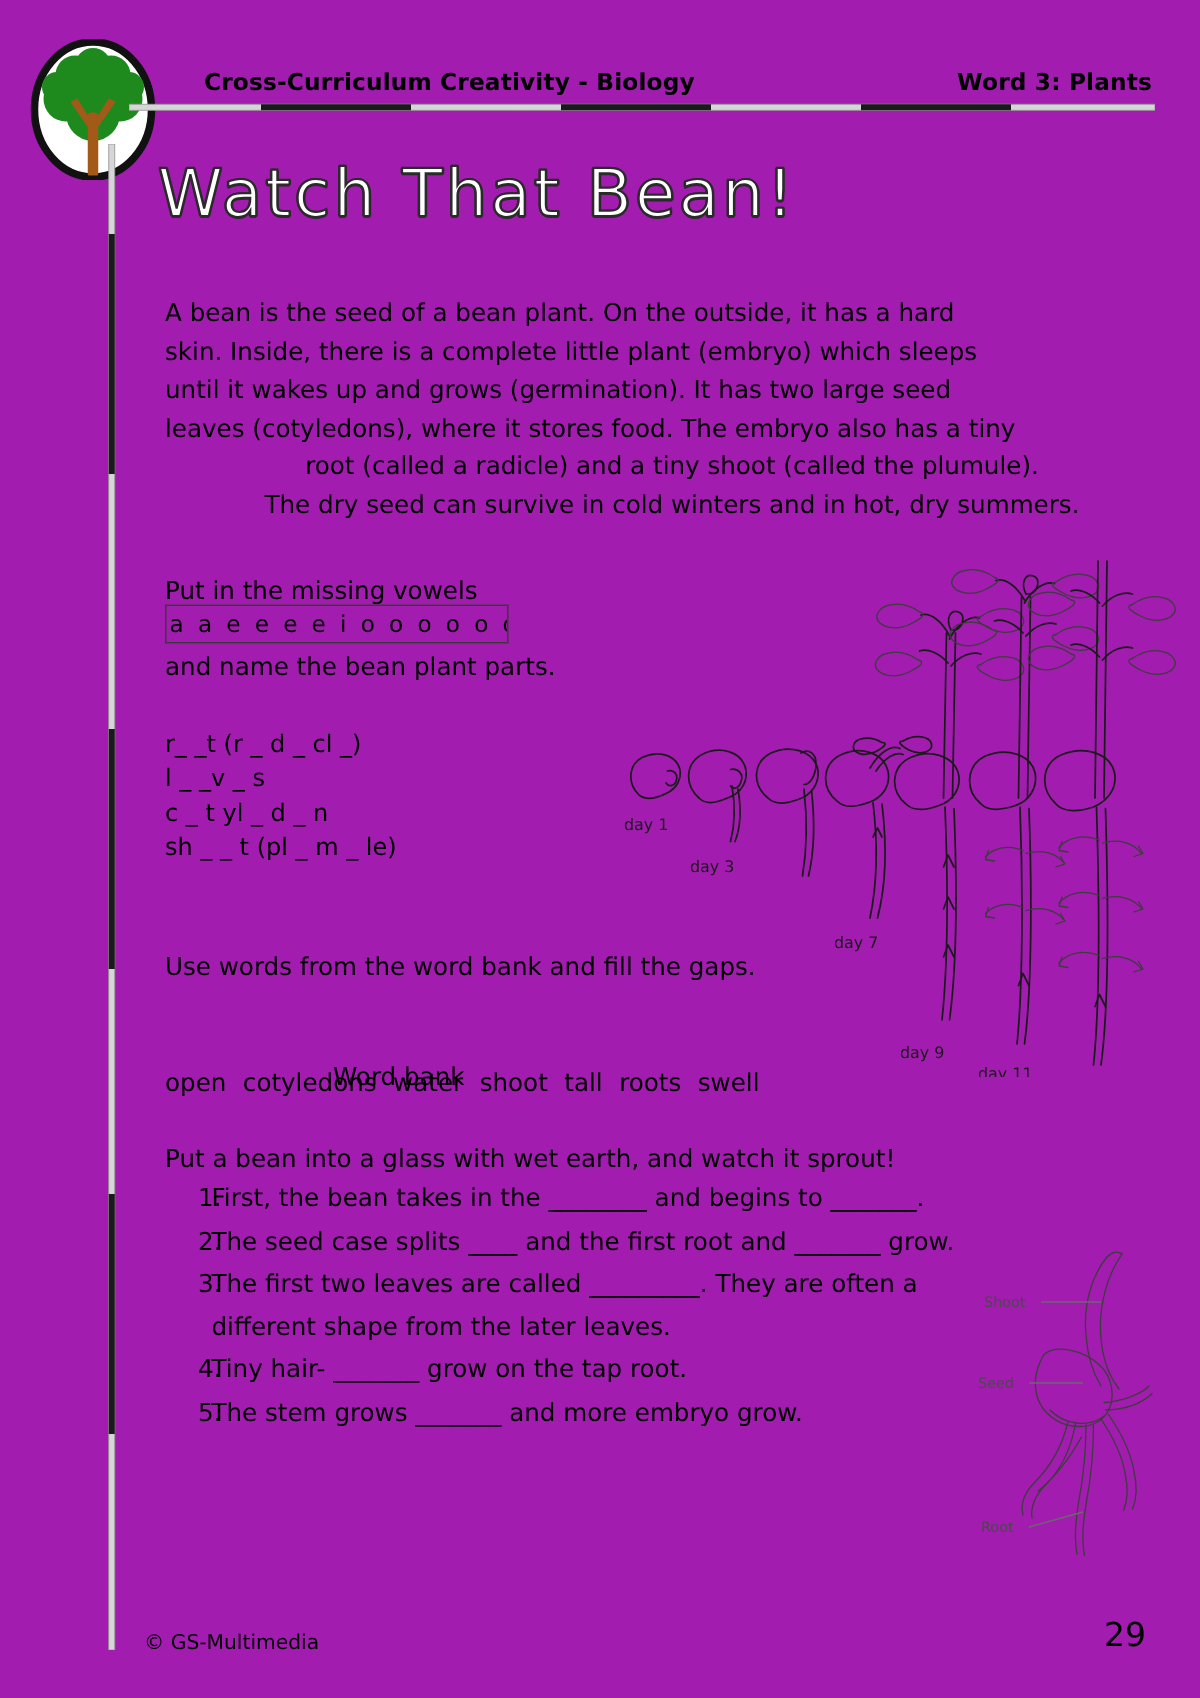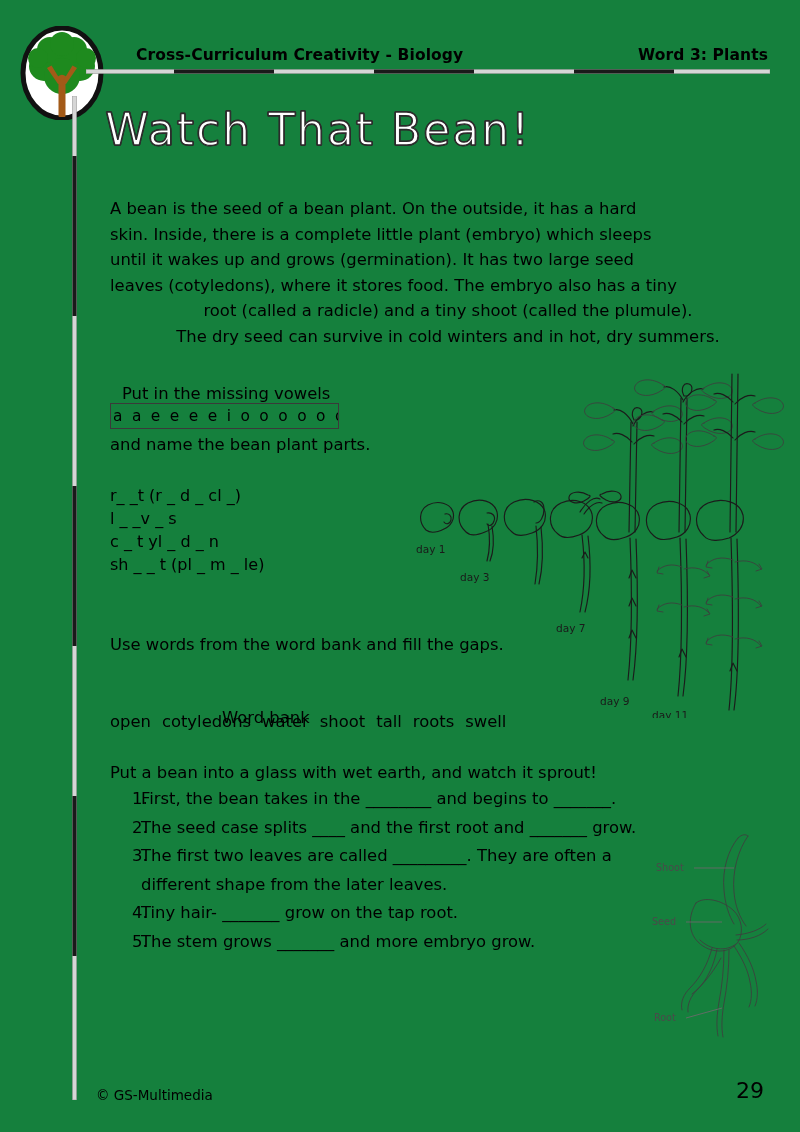--- a/index.html
+++ b/index.html
@@ -8,21 +8,21 @@
     background: #ffffff;
   }
   body {
     font-family: "DejaVu Sans", sans-serif;
     color: #000000;
   }
   #page {
     position: relative;
     width: 800px;
     height: 1132px;
-    background: #15803d;
+    background: #a21caf;
     overflow: hidden;
   }
 
   
   #logo {
     position: absolute;
     left: 20px;
     top: 26px;
     width: 84px;
     height: 94px;
@@ -91,21 +91,21 @@
     color: #000;
   }
   #intro {
     left: 110px;
     top: 196px;
     width: 676px;
     text-align: justify;
   }
   #intro .lastline { text-align: center; }
 
-  #instr-vowels { left: 122px; top: 381px; }
+  #instr-vowels { left: 110px; top: 381px; }
   #vowel-box {
     position: absolute;
     left: 110px;
     top: 403px;
     width: 229px;
     height: 26px;
     border: 1px solid #3a3a3a;
     box-sizing: border-box;
     font-family: "DejaVu Sans", sans-serif;
     font-size: 15.4px;

